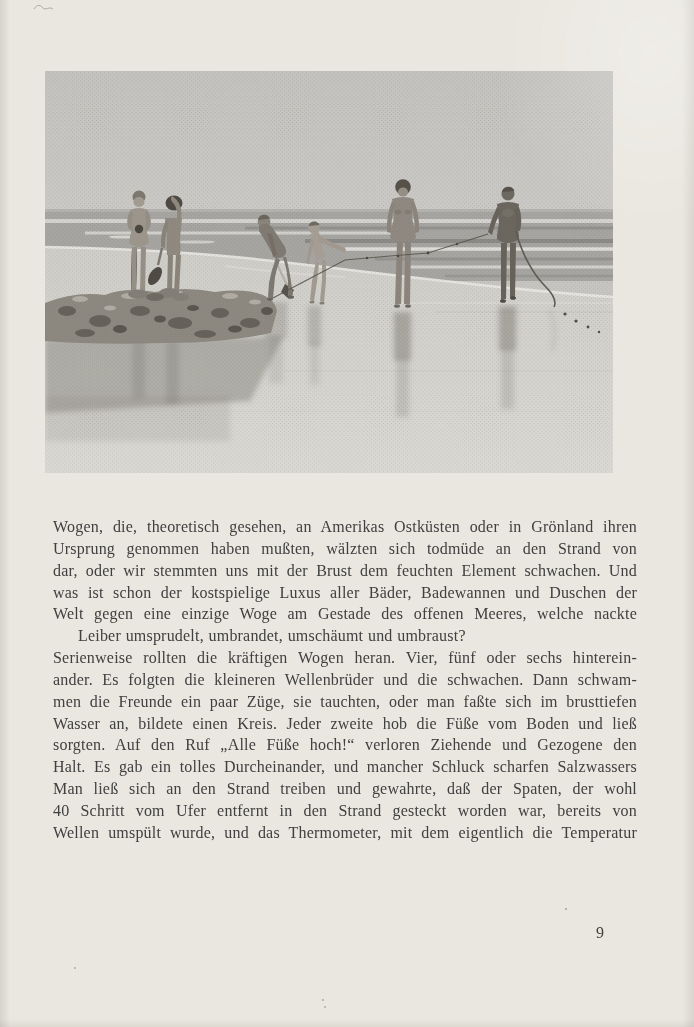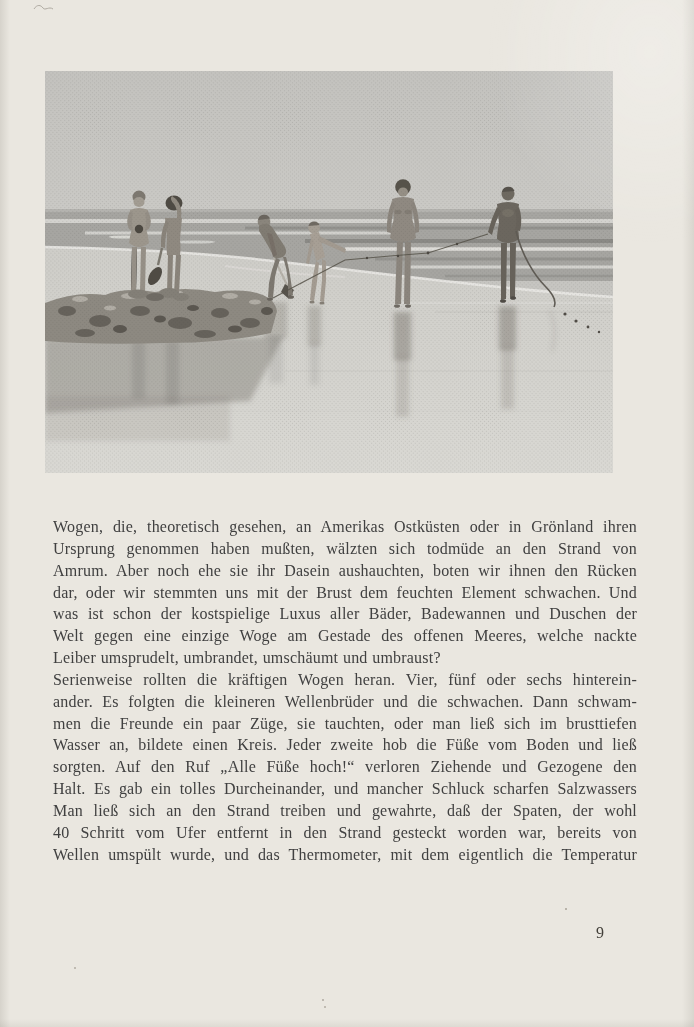--- a/index.html
+++ b/index.html
@@ -26,21 +26,21 @@
   }
   .photo-frame svg{display:block;}
 
   .text-block{
     position:absolute;left:53px;top:516px;width:584px;
     color:#404040;
     font-size:16px;line-height:21.85px;letter-spacing:.2px;word-spacing:.5px;
   }
   .para{margin:0;}
   .line{height:21.85px;text-align:justify;text-align-last:justify;white-space:normal;}
-  .line.end{text-align-last:left;}
+  .line.end{text-align-last:left;margin-left:25px;}
 
   .page-number{
     position:absolute;left:596px;top:924px;
     font-size:16px;color:#43403a;letter-spacing:.3px;
   }
 
   .squiggle{position:absolute;left:33px;top:3px;opacity:.65;}
   .speck{position:absolute;border-radius:50%;background:#a8a399;}
   .speck.s1{left:565px;top:908px;width:2px;height:2px;}
   .speck.s2{left:74px;top:967px;width:2px;height:2px;background:#b2ada3;}
@@ -249,30 +249,29 @@
       </g>
 
       <rect x="0" y="0" width="568" height="402" fill="url(#ht)" opacity=".18"></rect>
     </svg>
   </div>
 
   <div class="text-block">
     <div class="para">
       <div class="line">Wogen, die, theoretisch gesehen, an Amerikas Ostküsten oder in Grönland ihren</div>
       <div class="line">Ursprung genommen haben mußten, wälzten sich todmüde an den Strand von</div>
-      <div class="line">Amrum. Aber noch ehe sie ihr Dasein aushauchten, boten wir ihnen den Rücken</div>
       <div class="line">dar, oder wir stemmten uns mit der Brust dem feuchten Element schwachen. Und</div>
       <div class="line">was ist schon der kostspielige Luxus aller Bäder, Badewannen und Duschen der</div>
       <div class="line">Welt gegen eine einzige Woge am Gestade des offenen Meeres, welche nackte</div>
       <div class="line end">Leiber umsprudelt, umbrandet, umschäumt und umbraust?</div>
     </div>
     <div class="para">
       <div class="line">Serienweise rollten die kräftigen Wogen heran. Vier, fünf oder sechs hinterein-</div>
       <div class="line">ander. Es folgten die kleineren Wellenbrüder und die schwachen. Dann schwam-</div>
-      <div class="line">men die Freunde ein paar Züge, sie tauchten, oder man ließ sich im brusttiefen</div>
+      <div class="line">men die Freunde ein paar Züge, sie tauchten, oder man faßte sich im brusttiefen</div>
       <div class="line">Wasser an, bildete einen Kreis. Jeder zweite hob die Füße vom Boden und ließ</div>
       <div class="line">sorgten. Auf den Ruf „Alle Füße hoch!“ verloren Ziehende und Gezogene den</div>
       <div class="line">Halt. Es gab ein tolles Durcheinander, und mancher Schluck scharfen Salzwassers</div>
     </div>
     <div class="para">
       <div class="line">Man ließ sich an den Strand treiben und gewahrte, daß der Spaten, der wohl</div>
       <div class="line">40 Schritt vom Ufer entfernt in den Strand gesteckt worden war, bereits von</div>
       <div class="line">Wellen umspült wurde, und das Thermometer, mit dem eigentlich die Temperatur</div>
     </div>
   </div>

